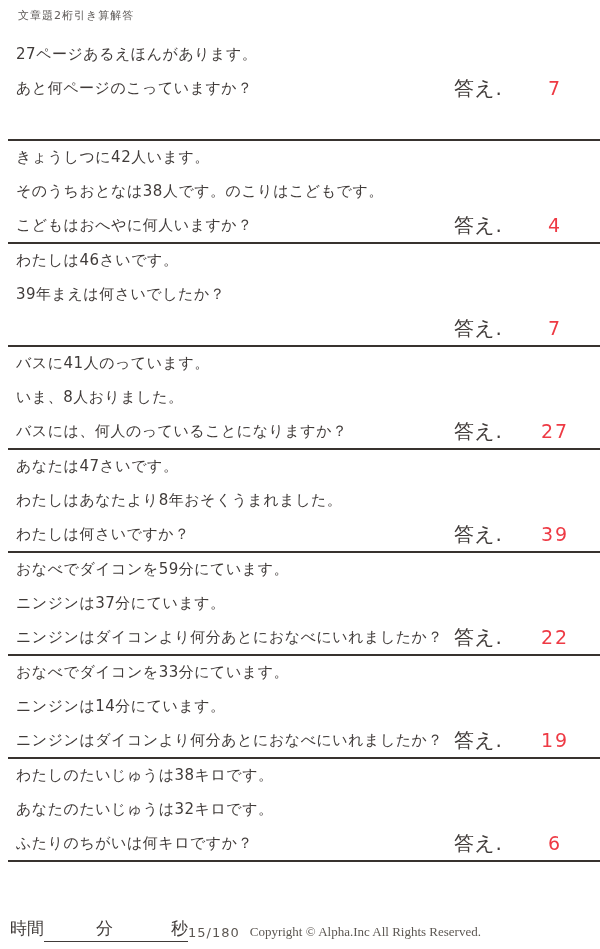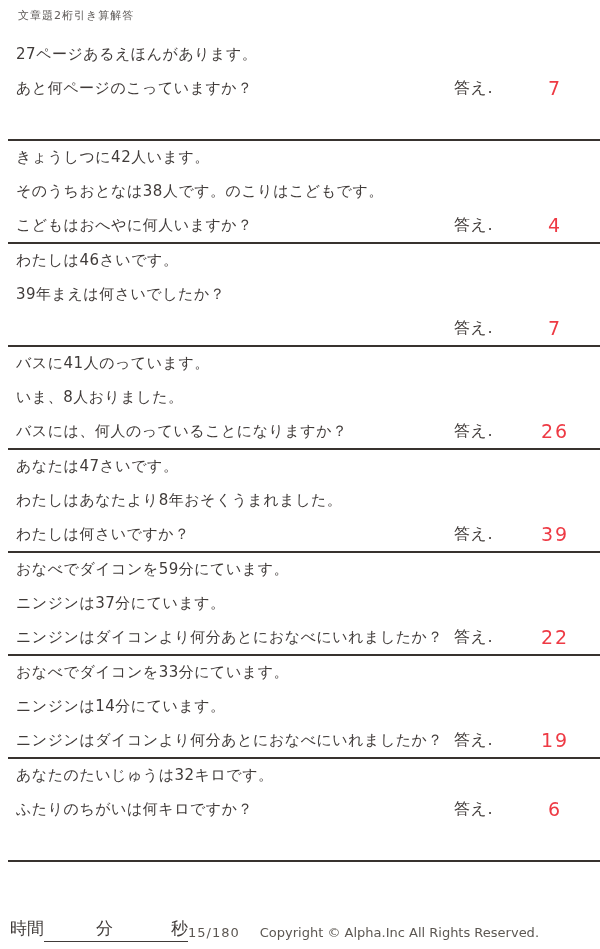--- a/index.html
+++ b/index.html
@@ -23,40 +23,40 @@
     grid-template-rows: repeat(3, 1fr);
     height: 103px;
     border-bottom: 2px solid var(--rule);
   }
   .row {
     display: flex; align-items: center;
     padding-left: 8px;
     font-size: 15px; letter-spacing: 0.5px;
   }
   .q-text { flex: 1 1 auto; white-space: nowrap; }
-  .ans-label { flex: 0 0 auto; width: 56px; font-size: 16px; }
+  .ans-label { flex: 0 0 auto; width: 56px; font-size: 20px; }
   .ans-value {
     flex: 0 0 auto; width: 90px; text-align: center;
     font-size: 19px; letter-spacing: 2px; color: var(--red);
   }
   .footer {
     position: absolute; left: 0; right: 0; bottom: 7px;
     display: flex; align-items: flex-end;
     font-size: 13px; color: var(--muted);
   }
   .time-group { margin-left: 10px; font-size: 17px; color: var(--ink); white-space: nowrap; }
   .time-line {
     display: inline-block;
     border-bottom: 1.5px solid var(--ink);
     padding-bottom: 1px;
   }
   .blank-min { display: inline-block; width: 52px; }
   .blank-sec { display: inline-block; width: 58px; }
   .page-num { padding-bottom: 2px; letter-spacing: 1px; }
-  .copyright { margin-left: 20px; padding-bottom: 2px; }
+  .copyright { margin-left: 10px; padding-bottom: 2px; font-family: Liberation Serif, serif; }
 </style>
 </head>
 <body>
 
 <div class="page">
   <div class="doc-title">文章題2桁引き算解答</div>
 
   <div class="problems" id="problems">
       <div class="problem">
         <div class="row">
@@ -97,21 +97,21 @@
       <div class="problem">
         <div class="row">
           <div class="q-text">バスに41人のっています。</div>
         </div>
         <div class="row">
           <div class="q-text">いま、8人おりました。</div>
         </div>
         <div class="row">
           <div class="q-text">バスには、何人のっていることになりますか？</div>
           <div class="ans-label">答え.</div>
-          <div class="ans-value">26</div>
+          <div class="ans-value">27</div>
         </div>
       </div>
       <div class="problem">
         <div class="row">
           <div class="q-text">あなたは47さいです。</div>
         </div>
         <div class="row">
           <div class="q-text">わたしはあなたより8年おそくうまれました。</div>
         </div>
         <div class="row">
@@ -141,20 +141,23 @@
           <div class="q-text">ニンジンは14分にています。</div>
         </div>
         <div class="row">
           <div class="q-text">ニンジンはダイコンより何分あとにおなべにいれましたか？</div>
           <div class="ans-label">答え.</div>
           <div class="ans-value">19</div>
         </div>
       </div>
       <div class="problem">
         <div class="row">
+          <div class="q-text">わたしのたいじゅうは38キロです。</div>
+        </div>
+        <div class="row">
           <div class="q-text">あなたのたいじゅうは32キロです。</div>
         </div>
         <div class="row">
           <div class="q-text">ふたりのちがいは何キロですか？</div>
           <div class="ans-label">答え.</div>
           <div class="ans-value">6</div>
         </div>
       </div>
     </div>
 

